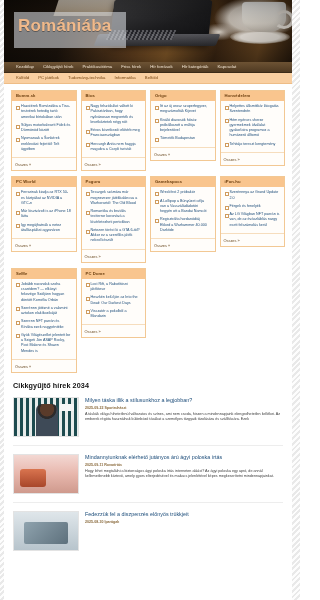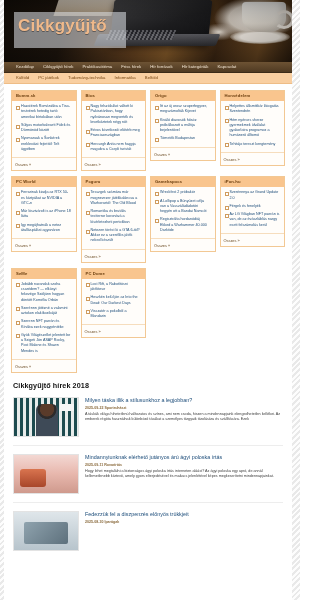--- a/index.html
+++ b/index.html
@@ -274,21 +274,21 @@
   <div class="hero">
     <div class="hero-bg"></div>
     <div class="hero-paper"></div>
     <div class="hero-laptop"></div>
     <div class="hero-laptop2"></div>
     <div class="hero-kb"></div>
     <div class="hero-cupsaucer"></div>
     <div class="hero-cup"></div>
     <div class="hero-vignette"></div>
     <div class="logo-plate"></div>
-    <div class="logo-text">Cikkgyűjtő</div>
+    <div class="logo-text">Romániába</div>
   </div>
 
   <div class="nav-main">
     <a>Kezdőlap</a>
     <a>Cikkgyűjtő hírek</a>
     <a>Praktikusötéma</a>
     <a>Friss hírek</a>
     <a>Hír források</a>
     <a>Hír kategóriák</a>
     <a>Kapcsolat</a>
@@ -420,21 +420,21 @@
           <li>Heszkén kelül jön az Into the Dead: Our Darkest Days</li>
           <li>Visszatér a pokolból a Mandarin</li>
         </ul>
       </div>
       <a class="more">Összes »</a>
     </div>
 
   </div>
 
   <div class="news">
-    <div class="news-title">Cikkgyűjtő hírek 2018</div>
+    <div class="news-title">Cikkgyűjtő hírek 2034</div>
 
     <div class="article">
       <div class="thumb t1"></div>
       <div class="art-body">
         <div class="art-title">Milyen táska illik a stílusunkhoz a legjobban?</div>
         <div class="art-meta">2025-09-22 Sportruhászt</div>
         <div class="art-text">A táskák világa hihetetlenül változatos és színes, ami nem csoda, hiszen a mindennapjaink elengedhetetlen kellékei. Az emberek régóta használnak különböző tásákat a személyes tárgyaik tárolására és szállítására. Ezek</div>
       </div>
     </div>
     <div class="sep"></div>

